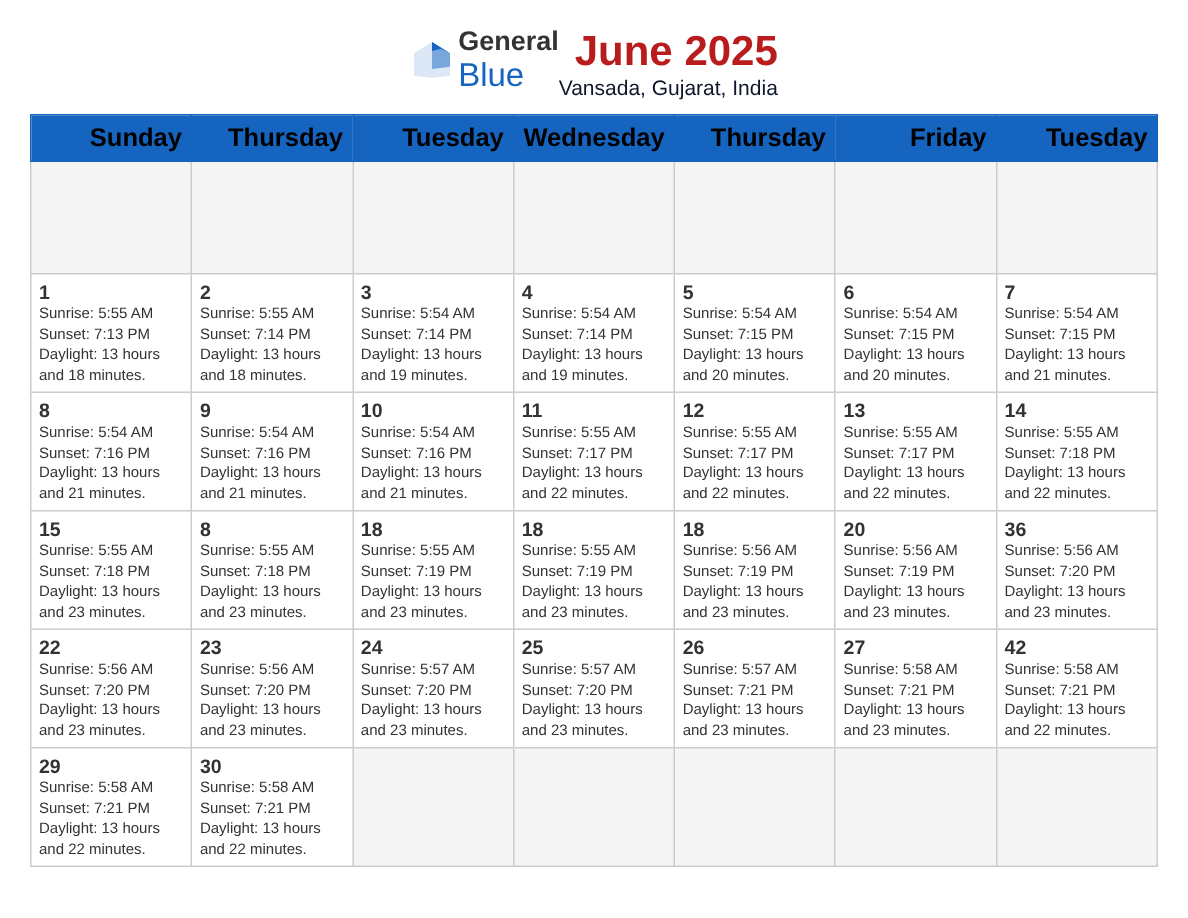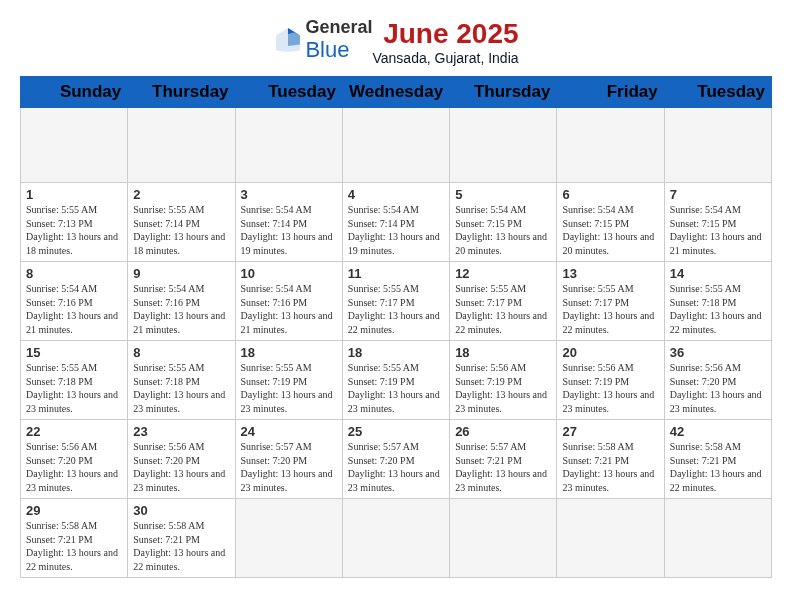--- a/index.html
+++ b/index.html
@@ -85,21 +85,20 @@
     .day-num {
       font-size: 13px;
       font-weight: bold;
       display: block;
       margin-bottom: 1px;
     }
     .day-info {
       font-size: 10px;
       line-height: 1.35;
       color: #333;
-      font-family: Liberation Serif, serif;
     }
     .last-row td {
       height: 65px;
       margin-top: 31px;
     }
   </style>
 </head>
 <body>
 
 <div class="page">

